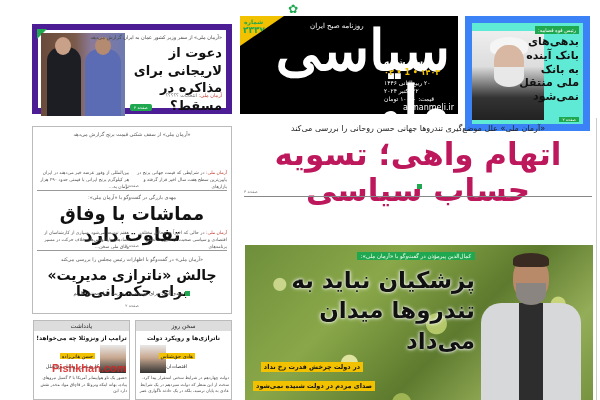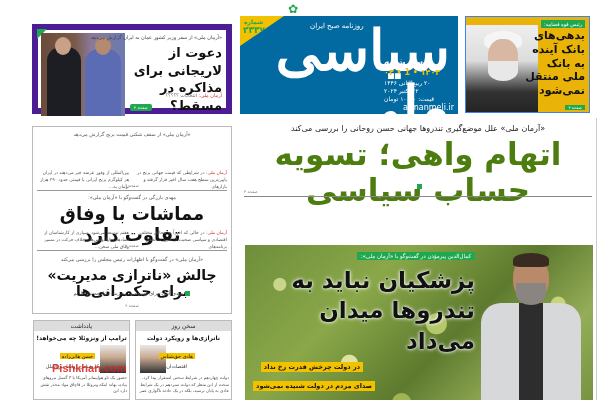--- a/index.html
+++ b/index.html
@@ -2,34 +2,34 @@
 <html><head>
 <meta charset="utf-8">
 <style>
   * { box-sizing: border-box; margin: 0; padding: 0; }
   html, body { width: 600px; height: 400px; overflow: hidden; background: #ffffff; }
   body { font-family: "DejaVu Sans", sans-serif; direction: rtl; position: relative; color: #111; }
 
   .abs { position: absolute; }
 
   
-  .masthead { left: 240px; top: 16px; width: 218px; height: 98px; background: #0369a1; overflow: hidden; }
+  .masthead { left: 240px; top: 16px; width: 218px; height: 98px; background: #000000; overflow: hidden; }
   .masthead .logo { position: absolute; right: 8px; top: 6px; font-family: "DejaVu Serif", serif; font-size: 56px; font-weight: bold; color: #ffffff; line-height: 1; letter-spacing: -2px; }
   .masthead .tagline { position: absolute; left: 70px; top: 6px; font-size: 7px; color: #ffffff; }
   .issue-badge { position: absolute; left: 0; top: 0; width: 44px; height: 30px; background: #f2c200; clip-path: polygon(0 0, 100% 0, 0 100%); }
   .issue-badge .lbl { position: absolute; left: 4px; top: 2px; font-size: 6px; color: #1fa84f; font-weight: bold; }
   .issue-badge .num { position: absolute; left: 3px; top: 9px; font-size: 9px; color: #1fa84f; font-weight: bold; }
   .date-block { position: absolute; right: 4px; top: 40px; width: 70px; font-size: 6px; color: #ffffff; text-align: left; line-height: 1.35; }
   .date-block .day { font-size: 9px; font-weight: bold; }
   .date-block .d1 { font-size: 8px; font-weight: bold; color: #f2c200; }
   .masthead .site { position: absolute; right: 4px; bottom: 2px; font-size: 8px; color: #ffffff; direction: ltr; }
   .crown { left: 288px; top: 2px; font-size: 12px; color: #1fa84f; }
 
   
-  .tr-box { left: 465px; top: 16px; width: 125px; height: 97px; border: 1px solid #3b82f6; background: #eab308; overflow: hidden; }
+  .tr-box { left: 465px; top: 16px; width: 125px; height: 115px; border: 7px solid #3b82f6; background: #5eead4; overflow: hidden; }
   .tr-box .kicker { position: absolute; right: 4px; top: 3px; background: #1fa84f; color: #fff; font-size: 5px; padding: 1px 3px; }
   .tr-box .headline { position: absolute; right: 4px; top: 12px; width: 60px; font-size: 11px; font-weight: bold; line-height: 1.25; color: #111; text-align: right; z-index: 2; }
   .tr-photo { position: absolute; left: 0; top: 8px; width: 72px; height: 89px; background: linear-gradient(180deg, #eee 0%, #ddd 40%, #333 75%, #222 100%); }
   .tr-photo .face { position: absolute; left: 22px; top: 14px; width: 30px; height: 36px; border-radius: 45%; background: #d8b8a2; }
   .tr-photo .turban { position: absolute; left: 18px; top: 6px; width: 38px; height: 18px; border-radius: 50% 50% 30% 30%; background: #f5f5f5; }
   .tr-photo .beard { position: absolute; left: 22px; top: 36px; width: 30px; height: 20px; border-radius: 0 0 50% 50%; background: #e8e8e8; }
   .tr-box .tag { position: absolute; right: 4px; bottom: 2px; background: #1fa84f; color:#fff; font-size: 4px; padding: 0 3px; }
 
   
   .tl-box { left: 32px; top: 24px; width: 200px; height: 90px; border: 6px solid #4c1d95; }
@@ -62,21 +62,21 @@
   
   .bl-box { top: 320px; width: 97px; height: 80px; border: 1px solid #bbb; overflow: hidden; }
   .bl-box .hdr { position: absolute; left: 0; right: 0; top: 0; height: 10px; background: #ddd; font-size: 6px; text-align: center; line-height: 10px; color: #222; }
   .bl-box .ttl { position: absolute; left: 2px; right: 2px; top: 13px; text-align: center; font-size: 6px; font-weight: bold; }
   .bl-box .ph { position: absolute; top: 24px; width: 26px; height: 28px; background: linear-gradient(180deg, #e8e8e8 0%, #c8a890 45%, #333 100%); }
   .bl-box .nm { position: absolute; top: 32px; background: #f2c200; font-size: 5px; padding: 0 2px; }
   .bl-box .role { position: absolute; top: 42px; font-size: 5px; color: #333; }
   .bl-box .txt { position: absolute; left: 2px; right: 2px; top: 54px; font-size: 4.2px; line-height: 1.6; color: #444; text-align: right; }
   .watermark { position: absolute; left: 52px; top: 362px; font-size: 11px; color: #d9211f; font-weight: bold; font-family: "Liberation Sans", sans-serif; direction: ltr; opacity: 0.85; }
   .main-kick { left: 240px; top: 124px; width: 356px; text-align: center; font-size: 8px; color: #222; }
-  .main-h { left: 240px; top: 136px; width: 356px; text-align: center; font-size: 31px; font-weight: bold; color: #4d7c0f; letter-spacing: -1px; }
+  .main-h { left: 240px; top: 136px; width: 356px; text-align: center; font-size: 31px; font-weight: bold; color: #be185d; letter-spacing: -1px; }
   .main-sub { left: 240px; top: 182px; width: 356px; text-align: center; font-size: 7.5px; color: #222; }
   .main-rule { left: 244px; top: 196px; width: 348px; height: 1px; background: #888; }
   .main-pg { left: 244px; top: 189px; font-size: 4px; color: #777; direction: ltr; }
 
   
   .feature { left: 245px; top: 203px; width: 348px; height: 197px; overflow: hidden;
     background:
       radial-gradient(circle at 10% 20%, #c9d58a 0 6px, transparent 7px),
       radial-gradient(circle at 30% 60%, #dfe3a0 0 8px, transparent 9px),
       radial-gradient(circle at 55% 40%, #b4c86a 0 10px, transparent 11px),

